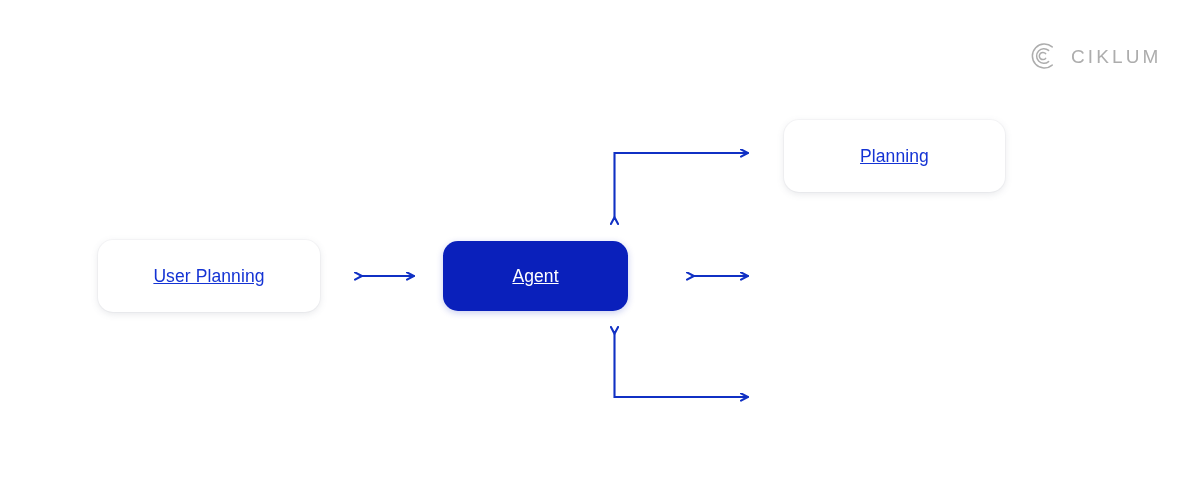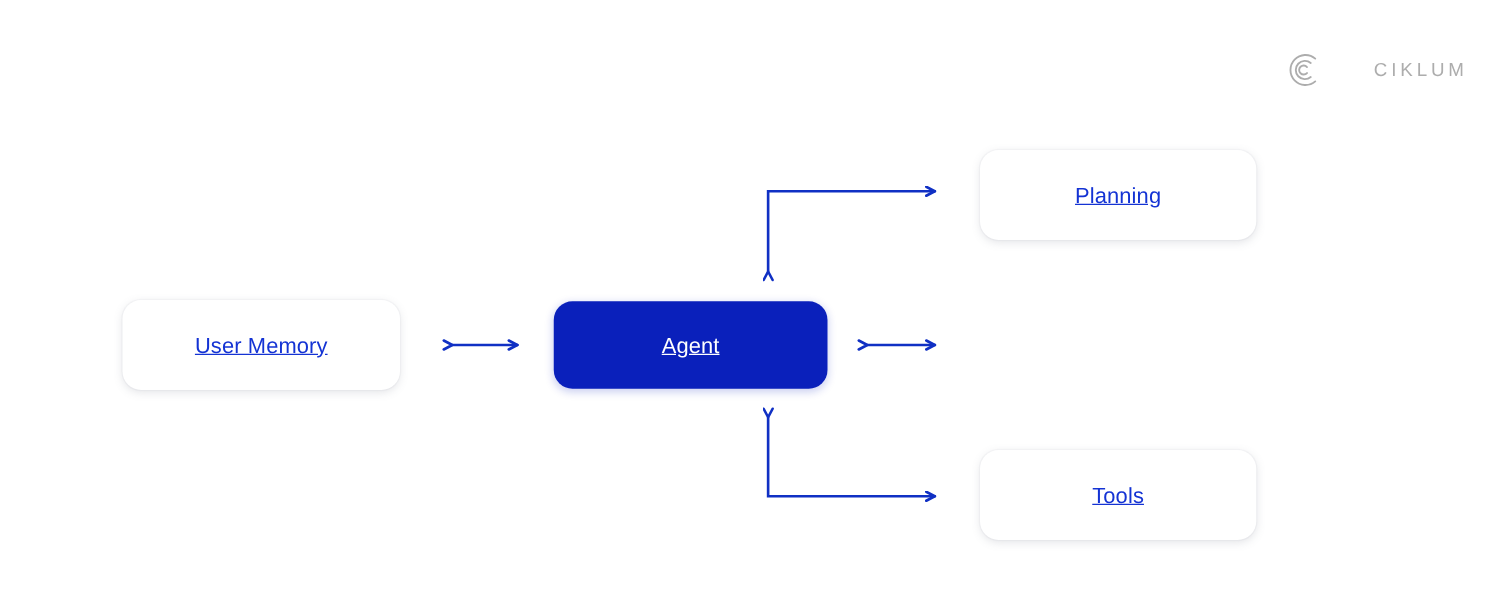--- a/index.html
+++ b/index.html
@@ -29,26 +29,25 @@
     align-items: center;
     gap: 13px;
   }
   #logo-mark {
     width: 30px;
     height: 30px;
     display: block;
   }
   #logo-word {
     color: #adadad;
-    font-size: 15px;
+    font-size: 19px;
     letter-spacing: 3.1px;
     font-weight: 400;
     line-height: 1;
     white-space: nowrap;
-    margin-left: 28px;
   }
 
   
   .node {
     position: absolute;
     box-sizing: border-box;
     display: flex;
     align-items: center;
     justify-content: center;
     border-radius: 15px;
@@ -64,21 +63,21 @@
     box-shadow: 0 2px 7px rgba(105,110,130,.17),
                 0 0 0 1px rgba(120,125,145,.045);
   }
   .node.primary {
     background: #0a20bb;
     color: #ffffff;
     box-shadow: 0 2px 7px rgba(10,32,187,.22);
   }
 
   #node-user-request { left: 98px;  top: 240px; width: 222px; height: 72px; }
-  #node-agent        { left: 443px; top: 241px; width: 219px; height: 70px; }
+  #node-agent        { left: 443px; top: 241px; width: 185px; height: 70px; }
   #node-planning     { left: 784px; top: 120px; width: 221px; height: 72px; }
   #node-memory       { left: 784px; top: 240px; width: 221px; height: 72px; }
   #node-tools        { left: 784px; top: 360px; width: 221px; height: 72px; }
 
   
   #connectors {
     position: absolute;
     left: 0;
     top: 0;
     width: 1200px;
@@ -121,29 +120,26 @@
     <g>
       <path d="M614.5,217 L614.5,153 L748,153" fill="none" stroke="#1030c4" stroke-width="2.1" stroke-linecap="round" stroke-linejoin="miter" marker-start="url(#ah-left)" marker-end="url(#ah-right)"></path>
     </g>
 
     <g>
       <path d="M614.5,334 L614.5,397 L748,397" fill="none" stroke="#1030c4" stroke-width="2.1" stroke-linecap="round" stroke-linejoin="miter" marker-start="url(#ah-left)" marker-end="url(#ah-right)"></path>
     </g>
   </svg>
 
   <div class="node card" id="node-user-request">
-    <span>User Memory</span>
+    <span>User Planning</span>
   </div>
 
   <div class="node primary" id="node-agent">
     <span>Agent</span>
   </div>
 
   <div class="node card" id="node-planning">
     <span>Planning</span>
   </div>
 
 
-  <div class="node card" id="node-tools">
-    <span>Tools</span>
-  </div>
 
 </div>
 
 </body></html>

